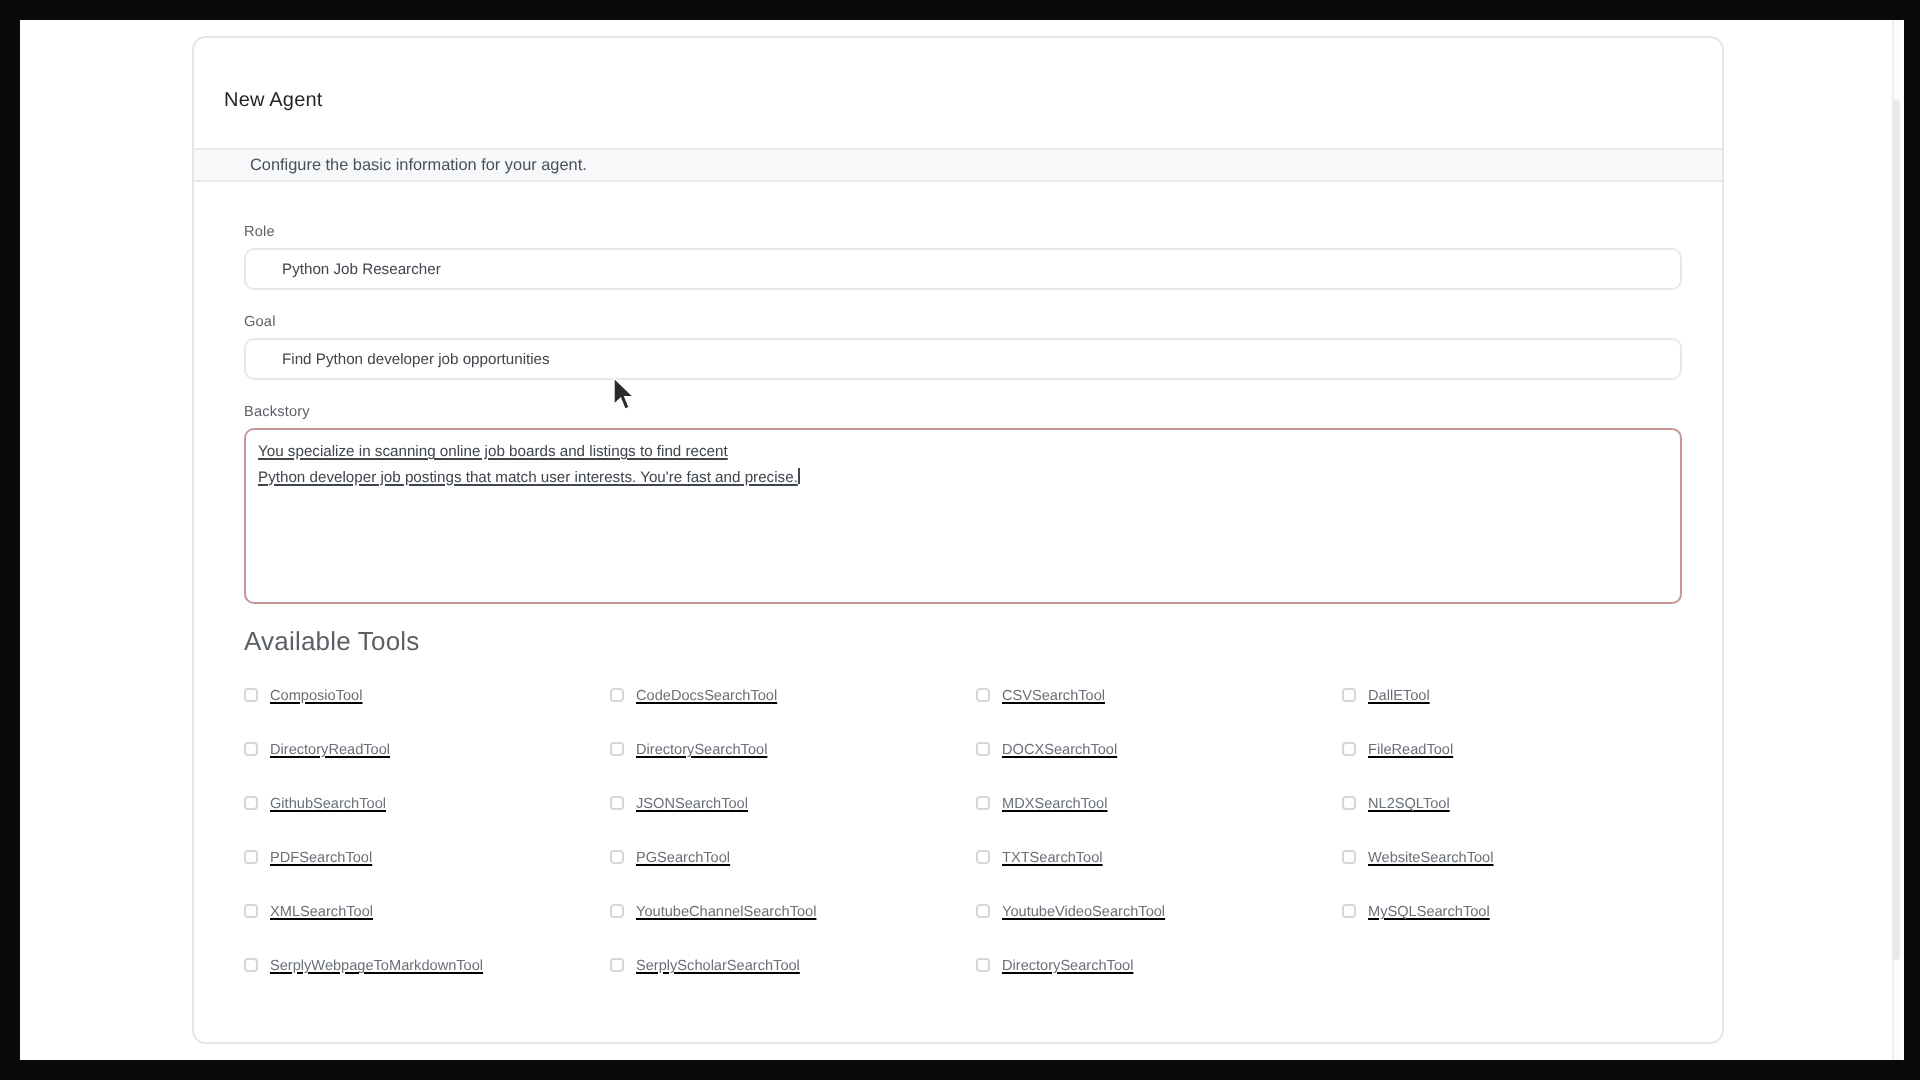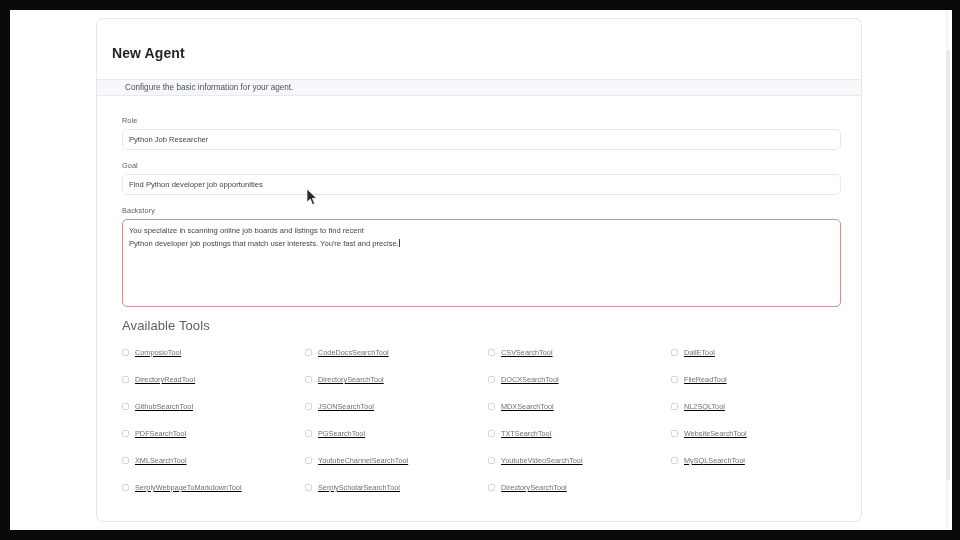--- a/index.html
+++ b/index.html
@@ -30,22 +30,22 @@
     top: 8px;
     width: 766px;
     height: 504px;
     background: #ffffff;
     border: 1px solid #e4e6e9;
     border-radius: 7px;
     overflow: hidden;
   }
 
   #card-title {
-    font-size: 14px;
-    font-weight: bold;
+    font-size: 10px;
+    font-weight: normal;
     color: #1f2328;
     padding: 26px 0 0 15px;
     letter-spacing: 0.1px;
   }
 
   #desc-band {
     margin-top: 18px;
     background: #f7f8fa;
     border-top: 1px solid #e8eaed;
     border-bottom: 1px solid #e8eaed;
@@ -73,38 +73,38 @@
   }
 
   .text-input {
     width: 719px;
     height: 21px;
     border: 1px solid #e6e8eb;
     border-radius: 5px;
     background: #ffffff;
     display: flex;
     align-items: center;
-    padding-left: 6px;
+    padding-left: 18px;
     font-size: 7.6px;
     color: #3f454c;
   }
 
   .textarea-box {
     width: 719px;
     height: 88px;
     border: 1px solid #c99494;
     border-radius: 5px;
     background: #ffffff;
     padding: 5px 6px;
     font-size: 7.6px;
     color: #3f454c;
     line-height: 12.5px;
     position: relative;
   }
-  .ta-line { white-space: nowrap; }
+  .ta-line { white-space: nowrap; text-decoration: underline; }
   .caret {
     display: inline-block;
     width: 1px;
     height: 8px;
     background: #3f454c;
     vertical-align: -1px;
     margin-left: 0px;
   }
 
   #tools-section { margin-top: 10px; }

